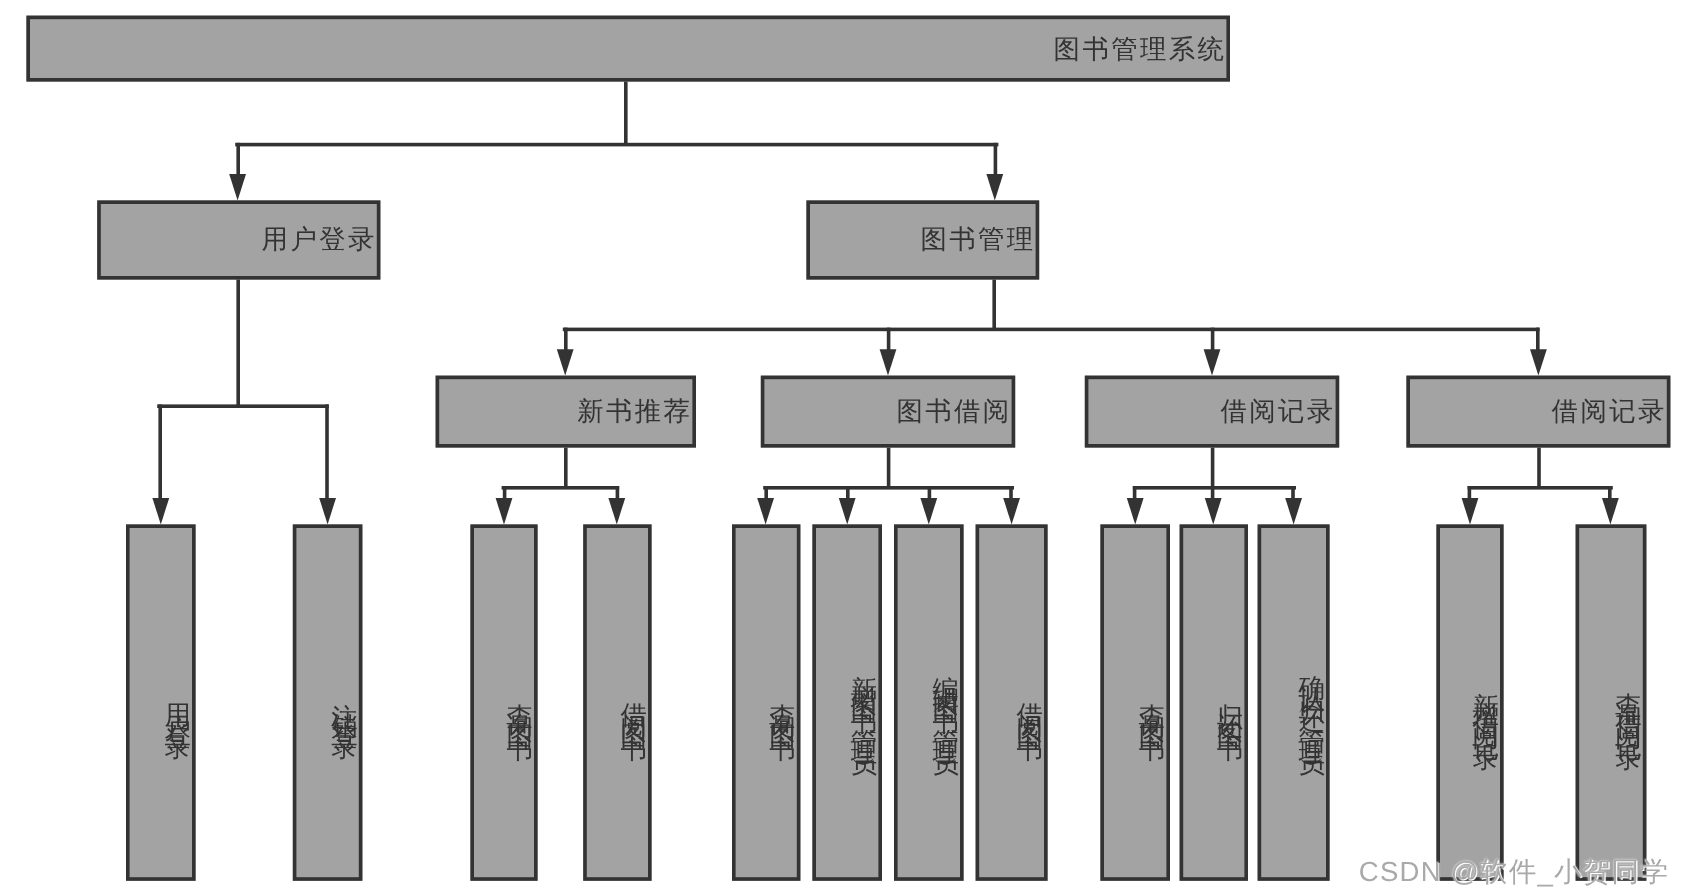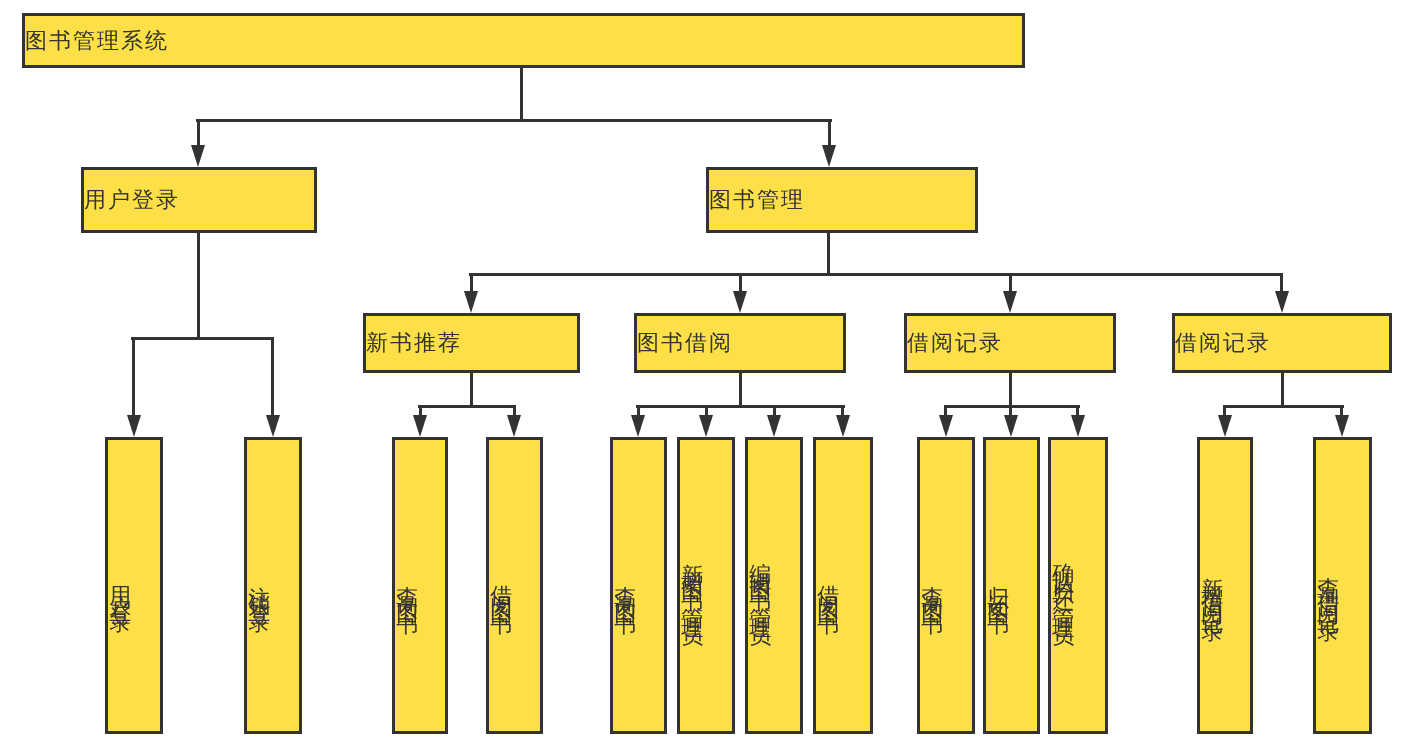--- a/index.html
+++ b/index.html
@@ -8,24 +8,24 @@
     width: 1405px;
     height: 747px;
     background: #ffffff;
     font-family: "Liberation Sans", sans-serif;
     overflow: hidden;
   }
   .box {
     position: absolute;
     box-sizing: border-box;
     border: 3px solid #333333;
-    background: #fde047;
+    background: #a3a3a3;
     display: flex;
     align-items: center;
-    justify-content: flex-start;
+    justify-content: flex-end;
     color: #333333;
   }
   .hlbl {
     font-size: 22px;
     letter-spacing: 2px;
     color: #333333;
     white-space: nowrap;
   }
   .vlbl {
     writing-mode: vertical-rl;
@@ -72,21 +72,21 @@
   <div class="vline" style="left:520px; top:68px; width:3px; height:53px;"></div>
   <div class="hline" style="left:196px; top:119px; width:636px; height:3px;"></div>
   <div class="vline" style="left:197px; top:119px; width:3px; height:30px;"></div>
   <div class="arrow" style="left:191px; top:145px;"></div>
   <div class="vline" style="left:828px; top:119px; width:3px; height:30px;"></div>
   <div class="arrow" style="left:822px; top:145px;"></div>
 
   <div class="box" style="left:81px; top:167px; width:236px; height:66px;">
     <span class="hlbl">用户登录</span>
   </div>
-  <div class="box" style="left:706px; top:167px; width:272px; height:66px;">
+  <div class="box" style="left:672px; top:167px; width:194px; height:66px;">
     <span class="hlbl">图书管理</span>
   </div>
 
   <div class="vline" style="left:197px; top:233px; width:3px; height:106px;"></div>
   <div class="hline" style="left:131px; top:337px; width:143px; height:3px;"></div>
   <div class="vline" style="left:132px; top:337px; width:3px; height:82px;"></div>
   <div class="arrow" style="left:127px; top:415px;"></div>
   <div class="vline" style="left:271px; top:337px; width:3px; height:82px;"></div>
   <div class="arrow" style="left:266px; top:415px;"></div>
 
@@ -185,14 +185,15 @@
     <span class="vlbl">确认归还（管理员）</span>
   </div>
 
   <div class="box" style="left:1197px; top:437px; width:56px; height:297px;">
     <span class="vlbl">新增借阅记录</span>
   </div>
   <div class="box" style="left:1313px; top:437px; width:59px; height:297px;">
     <span class="vlbl">查询借阅记录</span>
   </div>
 
+  <div class="watermark">CSDN @软件_小贺同学</div>
 
 </div>
 
 </body></html>

